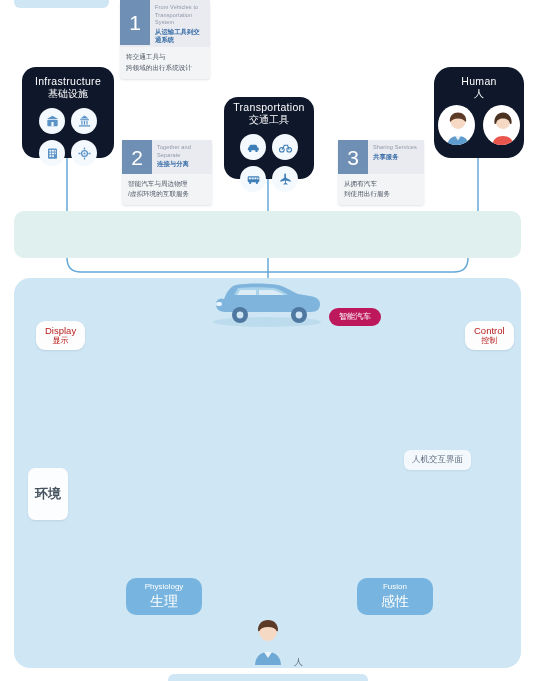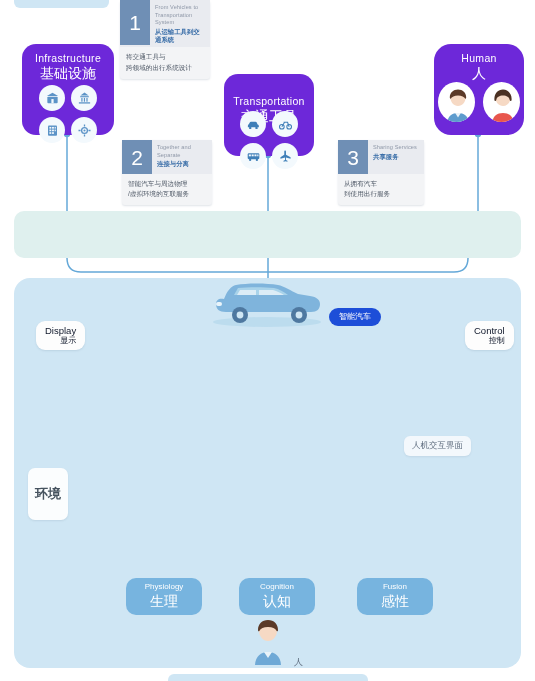--- a/index.html
+++ b/index.html
@@ -1,23 +1,23 @@
 <!DOCTYPE html>
 <html><head>
 <meta charset="utf-8">
 <style>
   html,body{margin:0;padding:0;background:#ffffff;}
   body{font-family:"Liberation Sans",sans-serif;}
   #stage{position:relative;width:535px;height:681px;overflow:hidden;background:#ffffff;}
 
   
-  .panel{position:absolute;background:#6d28d9;border-radius:14px;}
+  .panel{position:absolute;background:#0f172a;border-radius:14px;margin-top:23px;}
   .panel-title{text-align:center;color:#ffffff;line-height:1.25;}
   .panel-title .en{font-size:10.5px;letter-spacing:.3px;}
-  .panel-title .cn{font-size:14px;}
+  .panel-title .cn{font-size:10px;}
 
   .icon-grid{position:absolute;display:flex;flex-wrap:wrap;justify-content:center;}
   .ic{width:26px;height:26px;border-radius:50%;background:#f3f9fd;margin:3px;display:flex;align-items:center;justify-content:center;}
   .ic svg{display:block;}
 
   
   .av{width:40px;height:40px;border-radius:50%;background:#ffffff;overflow:hidden;position:relative;margin:0 4px;}
 
   
   .card{position:absolute;background:#f3f4f6;border-radius:3px;box-shadow:0 1px 2px rgba(80,100,130,.18);}
@@ -32,25 +32,25 @@
 
   
   #iot-band{position:absolute;left:14px;top:211px;width:507px;height:47px;background:#dff0ee;border-radius:10px;}
   #iot-text{position:absolute;left:0;top:214px;width:535px;text-align:center;color:#2b3a46;}
   #iot-text .t1{font-size:15px;font-weight:bold;letter-spacing:.2px;}
   #iot-text .t2{font-size:11.5px;font-weight:bold;margin-top:1px;}
 
   #lower-panel{position:absolute;left:14px;top:278px;width:507px;height:390px;background:#cfe6f4;border-radius:16px;}
 
   
-  .pill-w{position:absolute;background:#fdfdfd;border-radius:9px;text-align:right;color:#0f172a;
+  .pill-w{position:absolute;background:#fdfdfd;border-radius:9px;text-align:center;color:#b91c1c;
           box-shadow:0 1px 2px rgba(90,110,135,.16);padding:4px 9px;line-height:1.2;}
   .pill-w .en{font-size:9.5px;}
   .pill-w .cn{font-size:8px;}
-  .pill-b{position:absolute;background:#1d4ed8;border-radius:9px;text-align:center;color:#ffffff;padding:4px 10px;line-height:1.25;}
+  .pill-b{position:absolute;background:#be185d;border-radius:9px;text-align:center;color:#ffffff;padding:4px 10px;line-height:1.25;}
   .pill-b .cn{font-size:8px;}
   .pill-sb{position:absolute;background:#77b4df;border-radius:10px;text-align:center;color:#ffffff;padding:4px 9px;line-height:1.3;}
   .pill-sb .en{font-size:8px;}
   .pill-sb .cn{font-size:14px;}
   .tag-cn{position:absolute;background:#f3f8fc;border-radius:6px;text-align:center;color:#5d6b7d;
           font-size:8.5px;padding:4px 8px;box-shadow:0 1px 2px rgba(90,110,135,.12);}
   #env-box{position:absolute;left:28px;top:468px;width:40px;height:52px;background:#fbfdfe;border-radius:7px;
            display:flex;align-items:center;justify-content:center;color:#46535f;font-size:13px;font-weight:bold;
            line-height:1.15;box-shadow:0 1px 2px rgba(90,110,135,.14);}
   #env-box span{display:block;text-align:left;}
@@ -158,21 +158,21 @@
           <circle cx="8" cy="8" r="3.1"></circle>
               <path d="M8 1.6v2.2M8 12.2v2.2M1.6 8h2.2M12.2 8h2.2"></path>
             </g>
           <circle cx="8" cy="8" r="1.1" fill="#5b93c7"></circle>
           </svg>
       </div>
     </div>
   </div>
 
   <div class="panel" style="left:224px;top:74px;width:90px;height:82px;">
-    <div class="panel-title" style="padding-top:21px;">
+    <div class="panel-title" style="padding-top:4px;">
       <div class="en">Transportation</div>
       <div class="cn">交通工具</div>
     </div>
     <div class="icon-grid" style="left:10px;top:34px;width:70px;">
       <div class="ic">
         <svg width="15" height="15" viewBox="0 0 16 16">
             <g fill="#3f7fb8">
           <path d="M2 9.2c0-.7.4-1.3 1-1.6l1.2-2c.2-.4.6-.6 1-.6h5c.5 0 .9.3 1.1.7L12.4 8c.8.2 1.3.8 1.3 1.6v1.2H2z"></path>
           <circle cx="4.5" cy="11.6" r="1.3"></circle>
               <circle cx="11.2" cy="11.6" r="1.3"></circle>
@@ -367,33 +367,29 @@
     <div class="en">Display</div>
     <div class="cn">显示</div>
   </div>
   <div class="pill-w" style="left:440px;top:321px;margin-left:25px;">
     <div class="en">Control</div>
     <div class="cn">控制</div>
   </div>
   <div class="pill-b" style="left:329px;top:308px;">
     <div class="cn">智能汽车</div>
   </div>
-  <div class="tag-cn" style="left:404px;top:436px;">人机交互界面</div>
+  <div class="tag-cn" style="left:404px;top:450px;">人机交互界面</div>
 
   <div id="env-box">
     <span>环境</span>
   </div>
 
   <div class="pill-sb" style="left:126px;top:578px;width:58px;">
     <div class="en">Physiology</div>
     <div class="cn">生理</div>
-  </div>
-  <div class="pill-sb" style="left:239px;top:578px;width:58px;">
-    <div class="en">Cognition</div>
-    <div class="cn">认知</div>
   </div>
   <div class="pill-sb" style="left:357px;top:578px;width:58px;">
     <div class="en">Fusion</div>
     <div class="cn">感性</div>
   </div>
 
   <svg class="ov">
     <g>
       <path d="M268 622c6 0 9 4 9 9 0 5-4 10-9 10s-9-5-9-10c0-5 3-9 9-9z" fill="#f6d9c4"></path>
       <path d="M258 630c0-6 4-10 10-10s10 4 10 10c0 1-.5 1.6-1.3 1-1.3-2.4-4.3-3.9-8.7-3.9s-7.4 1.5-8.7 3.9c-.8.6-1.3 0-1.3-1z" fill="#5b3a28"></path>

